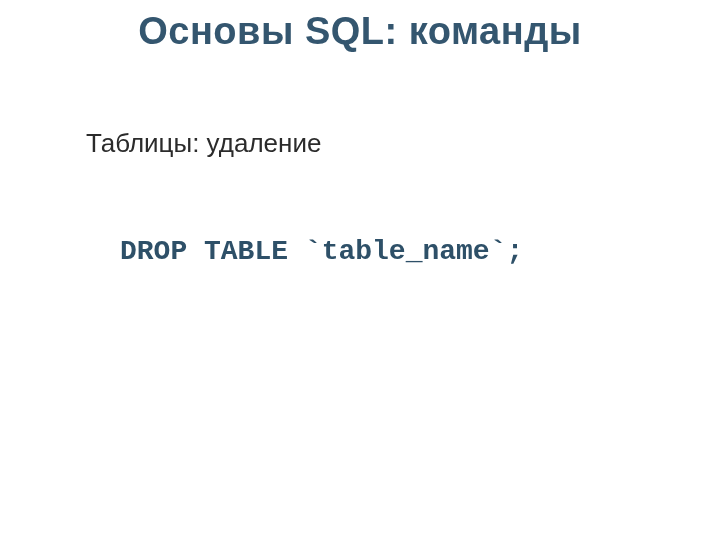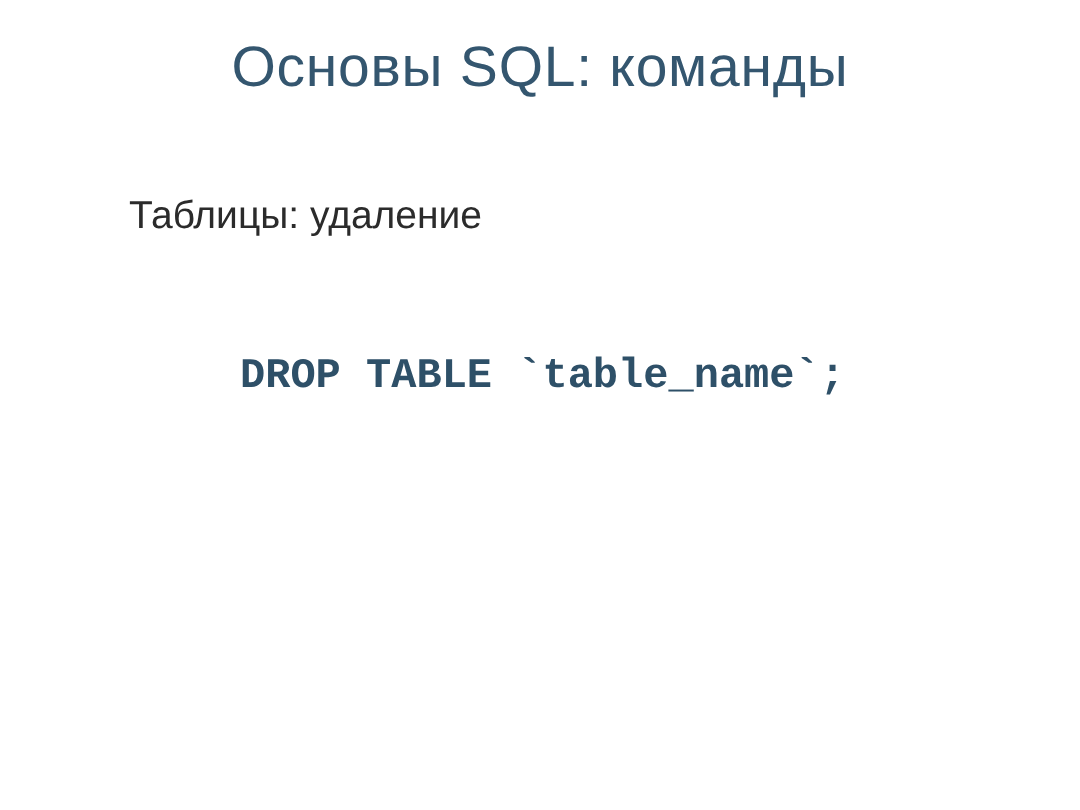--- a/index.html
+++ b/index.html
@@ -12,26 +12,26 @@
     overflow: hidden;
   }
   .slide {
     position: relative;
     width: 720px;
     height: 540px;
     box-sizing: border-box;
   }
   .title {
     position: absolute;
-    top: 24px;
+    top: 10px;
     left: 0;
     width: 100%;
     text-align: center;
     font-size: 38px;
-    font-weight: 400;
+    font-weight: 700;
     color: #34566f;
     letter-spacing: 0.5px;
   }
   .subheading {
     position: absolute;
     top: 128px;
     left: 42px;
     font-size: 26px;
     font-weight: 400;
     color: #2b2b2b;
@@ -39,21 +39,20 @@
   }
   .code-line {
     position: absolute;
     top: 236px;
     left: 120px;
     font-family: "Courier New", Courier, monospace;
     font-size: 28px;
     font-weight: bold;
     color: #2e5068;
     white-space: pre;
-    margin-left: 40px;
   }
 </style>
 </head>
 <body>
 
 <div class="slide">
   <div class="title">Основы SQL: команды</div>
 
   <div class="subheading">Таблицы: удаление</div>
 

